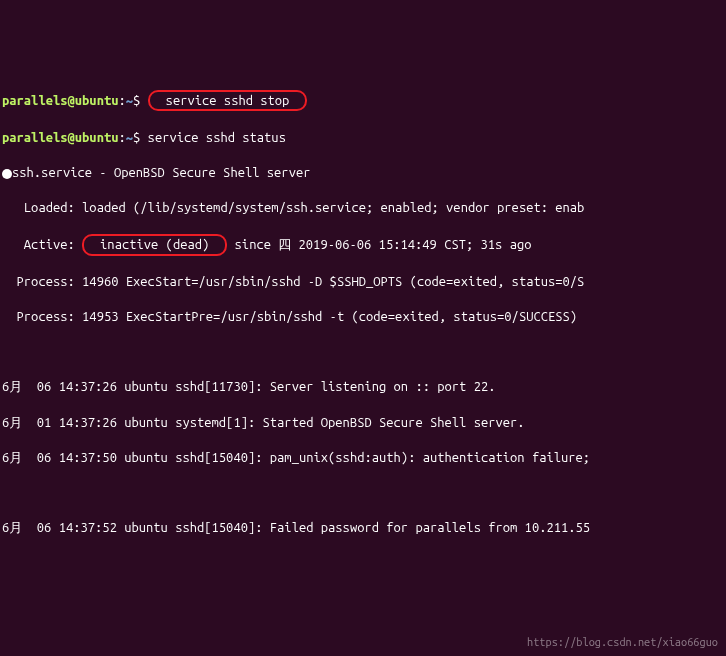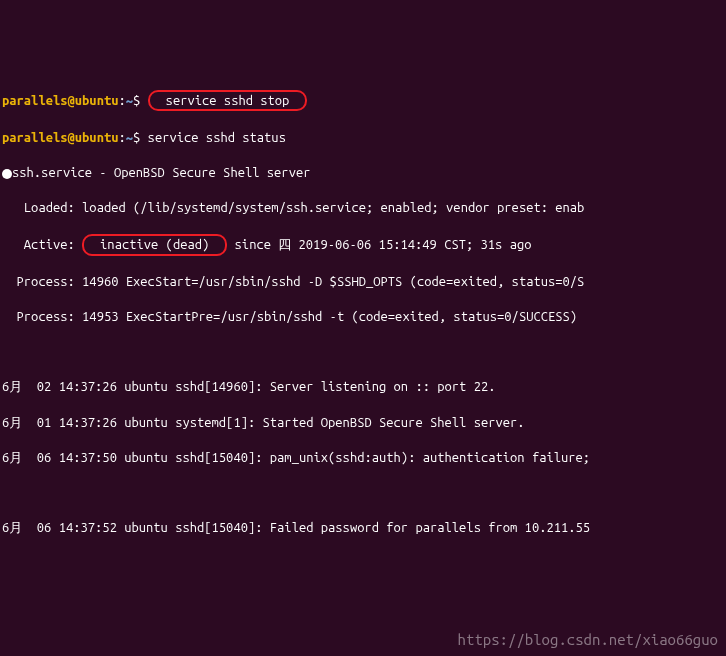--- a/index.html
+++ b/index.html
@@ -8,21 +8,21 @@
   color: #ffffff;
   font-family: 'Ubuntu Mono', 'DejaVu Sans Mono', monospace;
   font-size: 13px;
   line-height: 1.35;
   padding: 2px;
   width: 726px;
   white-space: pre;
   overflow: hidden;
 }
 .line { white-space: pre-wrap; }
-.user { color: #eab308; font-weight: bold; margin-top: 29px; }
+.user { color: #bef264; font-weight: bold; margin-top: 29px; }
 .path { color: #729fcf; font-weight: bold; }
 .prompt { color: #ffffff; }
 .cmd { color: #ffffff; }
 .bold { font-weight: normal; }
 .hlred {
   border: 2px solid #ed1c24;
   border-radius: 10px;
   padding: 0 16px;
   display: inline-block;
 }
@@ -31,39 +31,39 @@
   width: 10px; height: 10px;
   background: #fff;
   border-radius: 50%;
   vertical-align: middle;
 }
 .watermark {
   position: fixed;
   right: 8px;
   bottom: 6px;
   color: rgba(255,255,255,0.45);
-  font-size: 15px;
+  font-size: 11px;
   margin-top: 27px;
 }
 </style>
 </head>
 <body>
 
 
 
 <div>
 <div class="line"><span class="user">parallels@ubuntu</span><span class="prompt">:</span><span class="path">~</span><span class="prompt">$</span> <span class="hlred"><span class="cmd">service sshd stop</span></span></div>
 <div class="line"><span class="user">parallels@ubuntu</span><span class="prompt">:</span><span class="path">~</span><span class="prompt">$</span> <span class="cmd">service sshd status</span></div>
 <div class="line"><span class="dot-white"></span><span>ssh.service - OpenBSD Secure Shell server</span></div>
 <div class="line">   Loaded: loaded (/lib/systemd/system/ssh.service; enabled; vendor preset: enab</div>
 <div class="line"><span>   Active: </span><span class="hlred"><span>inactive (dead)</span></span><span> since 四 2019-06-06 15:14:49 CST; 31s ago</span></div>
 <div class="line">  Process: 14960 ExecStart=/usr/sbin/sshd -D $SSHD_OPTS (code=exited, status=0/S</div>
 <div class="line">  Process: 14953 ExecStartPre=/usr/sbin/sshd -t (code=exited, status=0/SUCCESS)</div>
 <div class="line"> </div>
-<div class="line">6月  02 14:37:26 ubuntu sshd[14960]: Server listening on :: port 22.</div>
+<div class="line">6月  06 14:37:26 ubuntu sshd[11730]: Server listening on :: port 22.</div>
 <div class="line">6月  01 14:37:26 ubuntu systemd[1]: Started OpenBSD Secure Shell server.</div>
 <div class="line"><span>6月  06 14:37:50 ubuntu sshd[15040]: </span><span class="bold">pam_unix(sshd:auth): authentication failure;</span></div>
 <div class="line"> </div>
 <div class="line">6月  06 14:37:52 ubuntu sshd[15040]: Failed password for parallels from 10.211.55</div>
 
 
 
 
 
 

